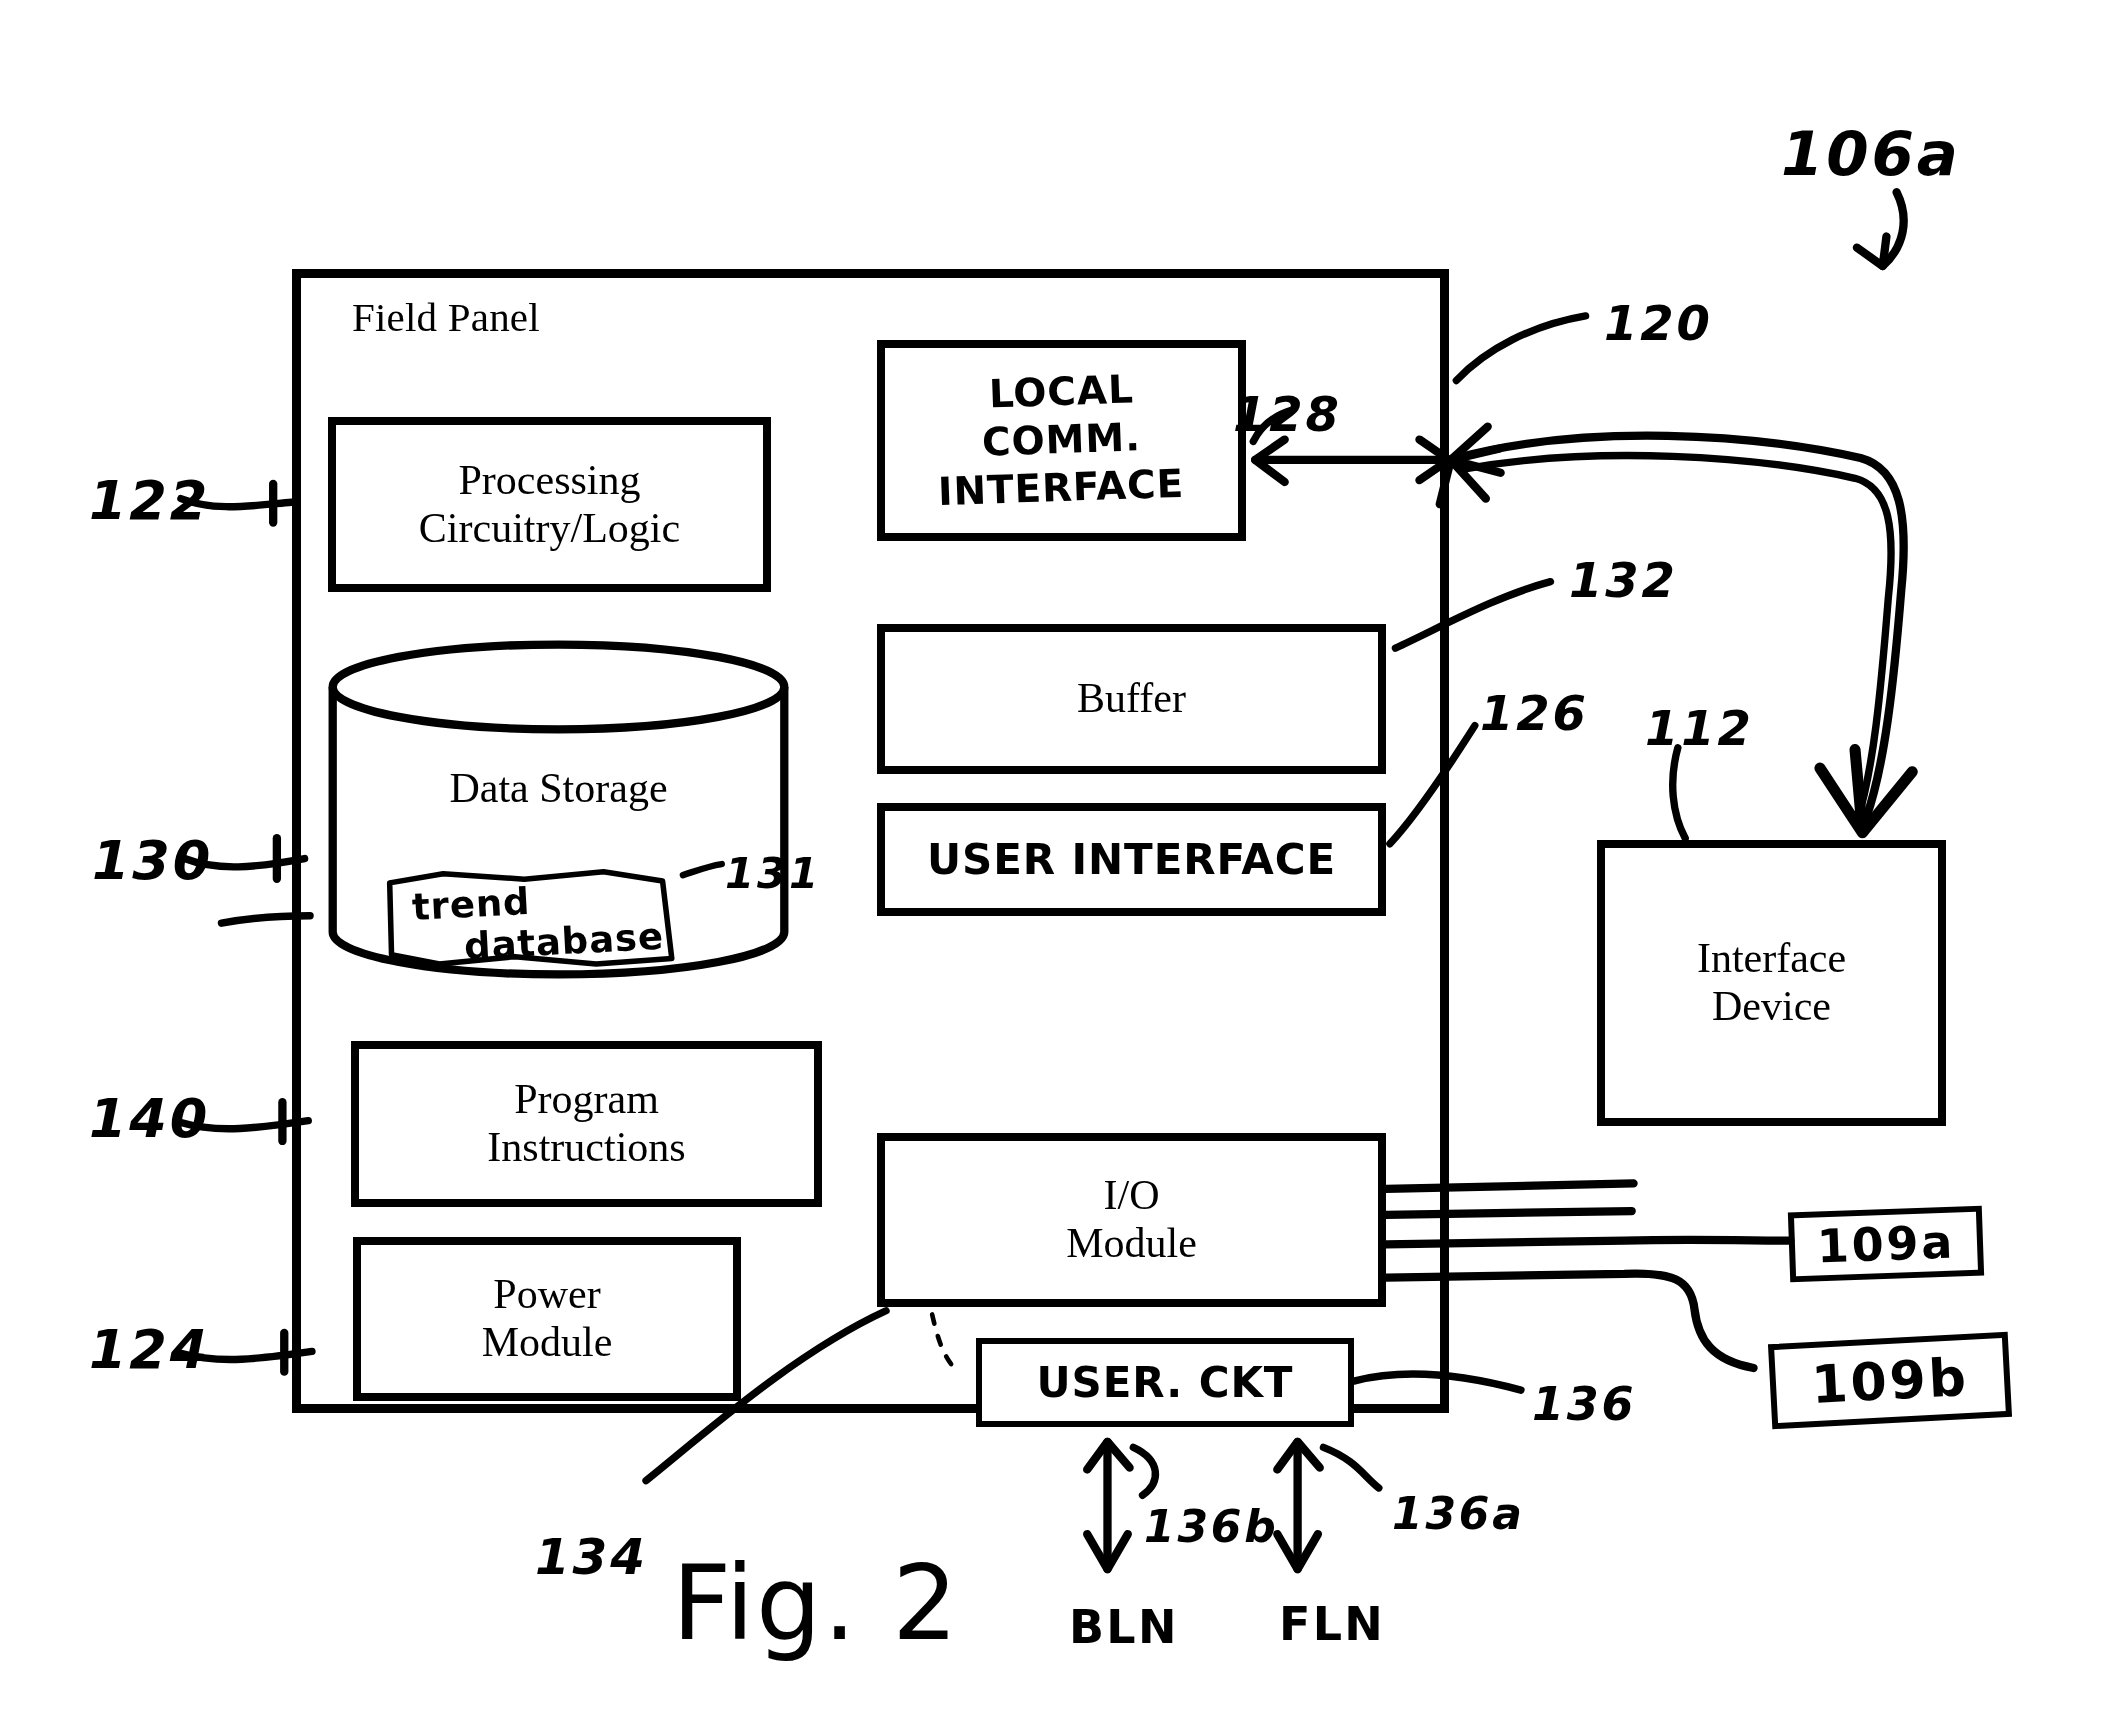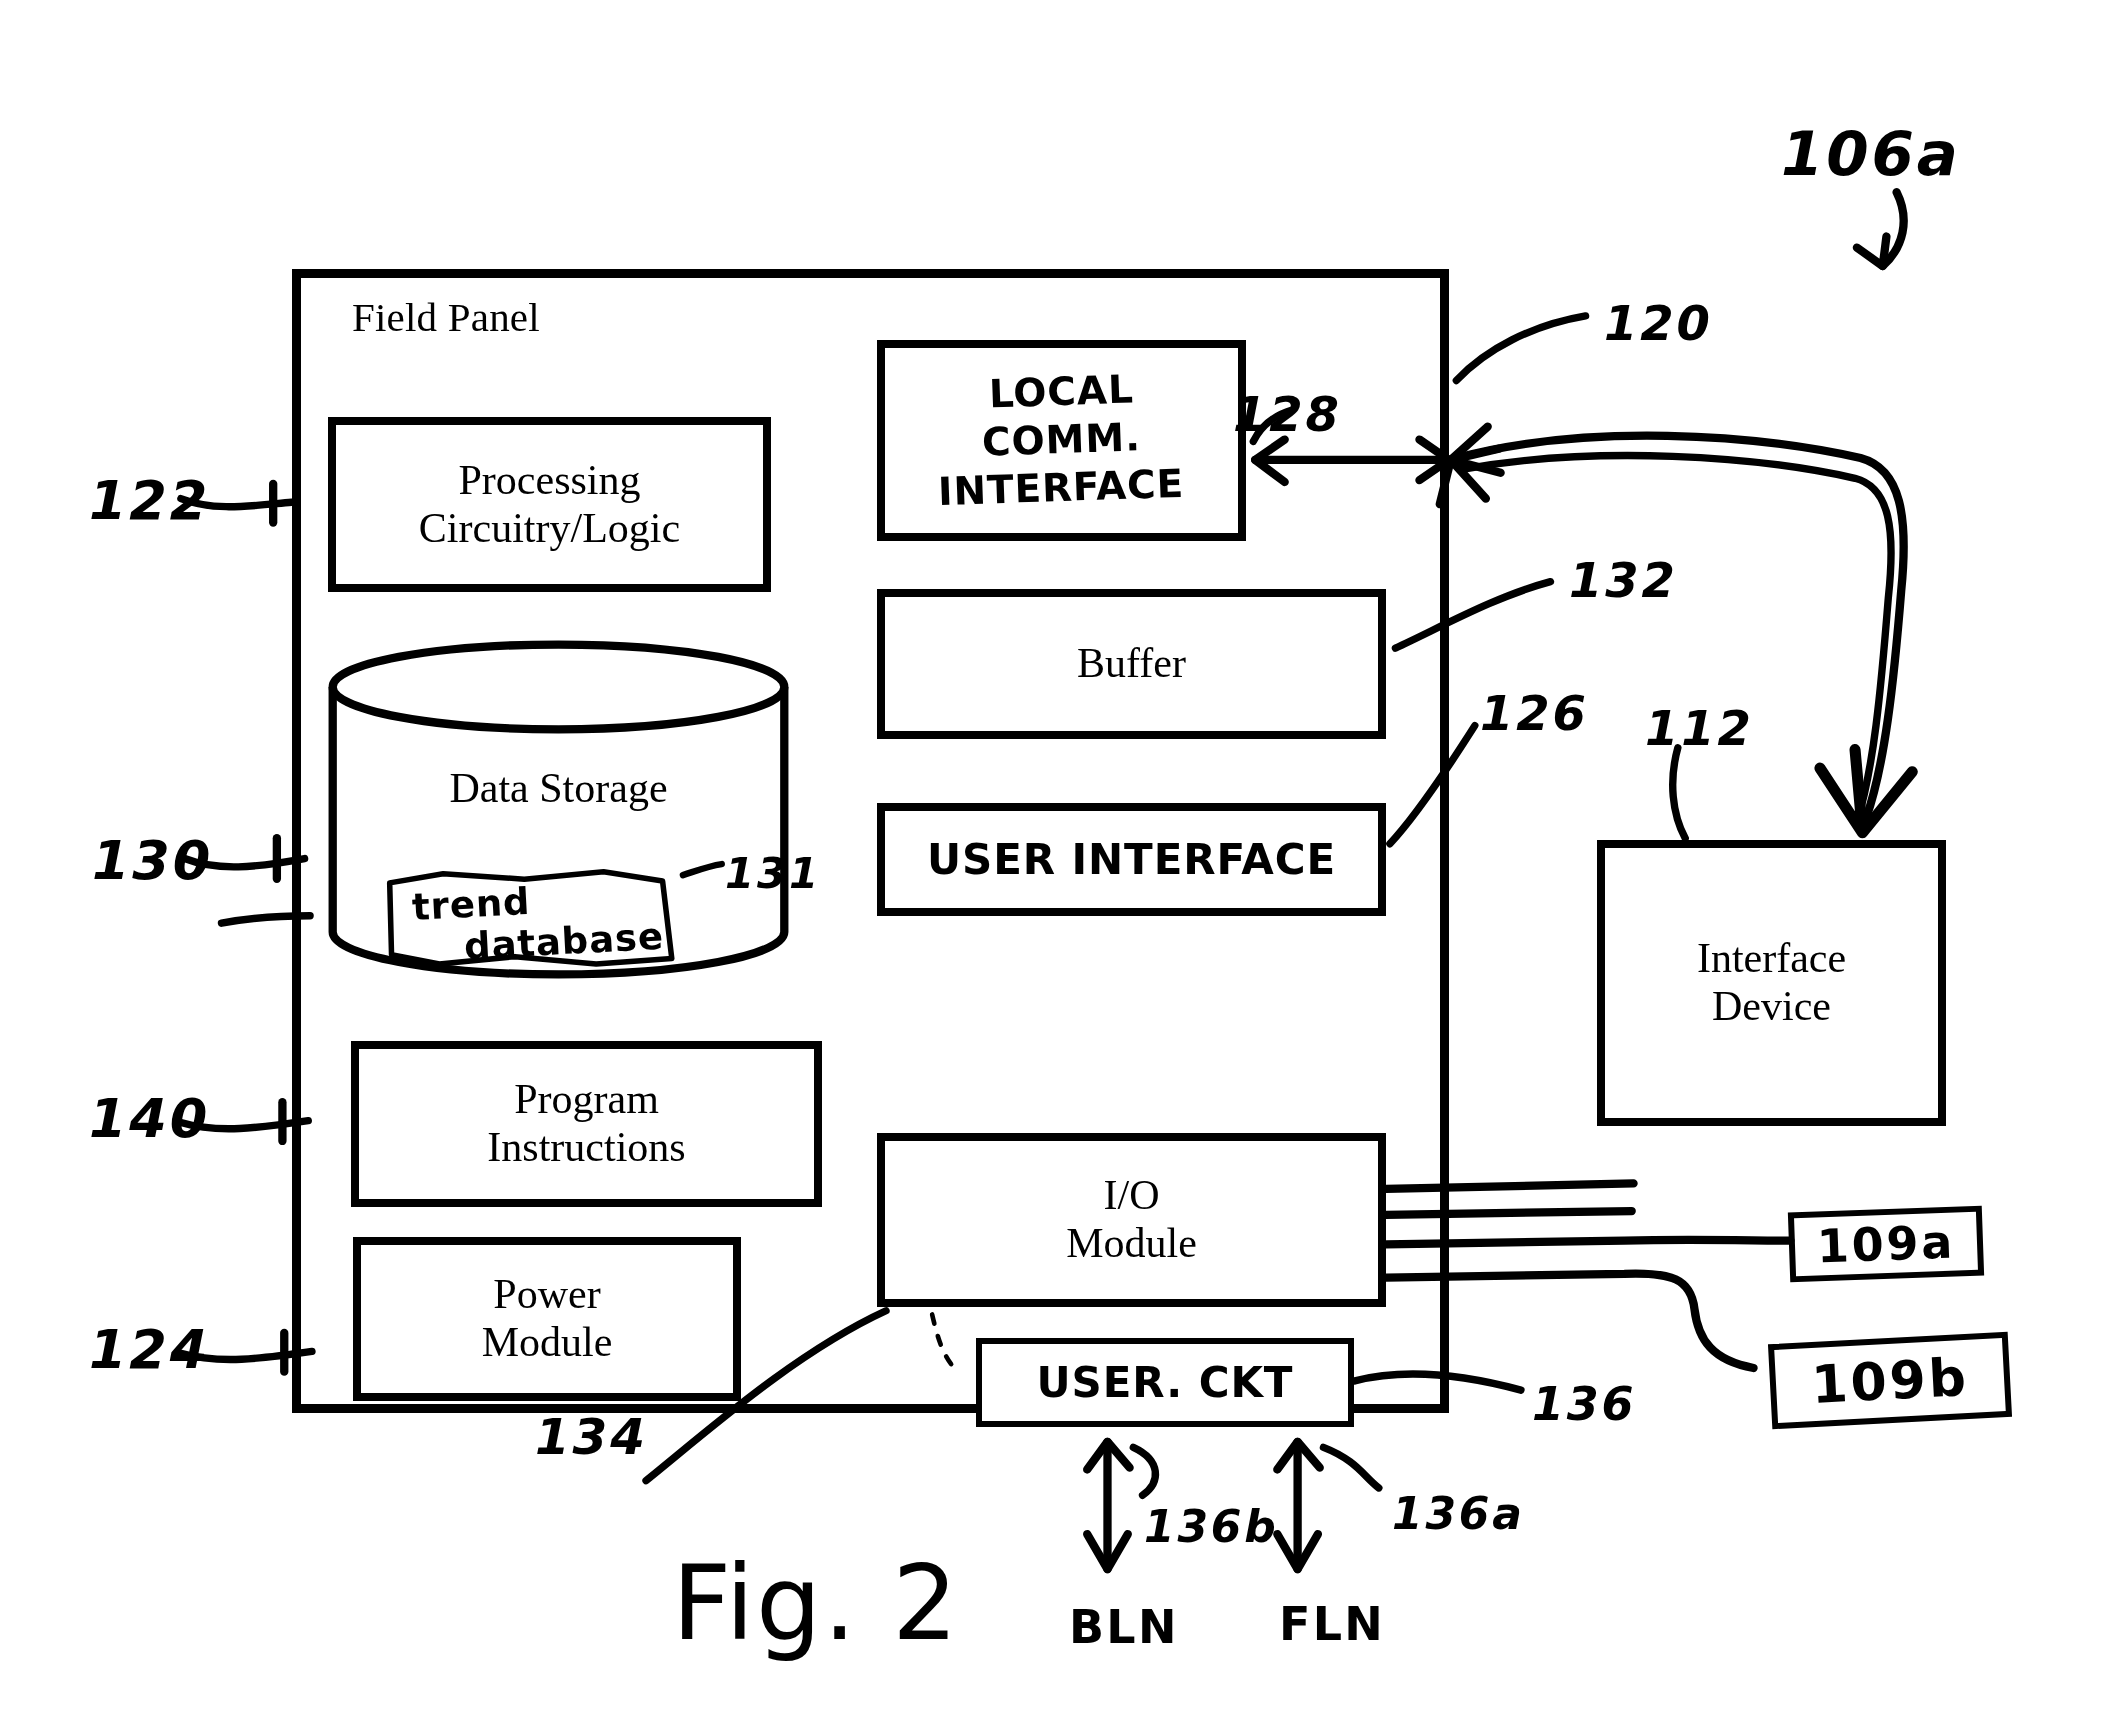--- a/index.html
+++ b/index.html
@@ -142,21 +142,21 @@
       <span>Module</span>
     </span>
   </div>
 
   <div class="box" style="left:877px; top:340px; width:369px; height:201px; flex-direction:column; justify-content:center;">
     <div class="hand" style="position:static; font-size:39px; transform:rotate(-2deg); margin-bottom:3.7px;">LOCAL</div>
     <div class="hand" style="position:static; font-size:39px; transform:rotate(-2deg); margin-bottom:3.7px;">COMM.</div>
     <div class="hand" style="position:static; font-size:39px; transform:rotate(-2deg);">INTERFACE</div>
   </div>
 
-  <div class="box" style="left:877px; top:589px; width:509px; height:150px;text-align:center;">
+  <div class="box" style="left:877px; top:624px; width:509px; height:150px;text-align:center;">
     <span>Buffer</span>
   </div>
 
   <div class="box" style="left:877px; top:803px; width:509px; height:113px;">
     <span class="hand" style="position:static; font-size:42px;">USER INTERFACE</span>
   </div>
 
   <div class="box" style="left:877px; top:1133px; width:509px; height:174px;">
     <span>
       <span>I/O</span><br>
@@ -198,21 +198,21 @@
   <div class="hand num" style="left:89px; top:469px; font-size:54px;">122</div>
 
   <div class="hand num" style="left:92px; top:829px; font-size:54px;">130</div>
 
   <div class="hand num" style="left:725px; top:849px; font-size:42px;">131</div>
 
   <div class="hand num" style="left:89px; top:1087px; font-size:54px;">140</div>
 
   <div class="hand num" style="left:89px; top:1318px; font-size:54px;">124</div>
 
-  <div class="hand num" style="left:535px; top:1408px; font-size:50px;text-align:right;">134</div>
+  <div class="hand num" style="left:535px; top:1528px; font-size:50px;text-align:right;">134</div>
 
   <div class="hand num" style="left:1532px; top:1377px; font-size:46px;">136</div>
 
   <div class="hand num" style="left:1144px; top:1501px; font-size:44px;">136b</div>
 
   <div class="hand num" style="left:1392px; top:1488px; font-size:44px;">136a</div>
 
   <div class="hand label" style="left:1069px; top:1600px; font-size:46px;">BLN</div>
 
   <div class="hand label" style="left:1279px; top:1597px; font-size:46px;">FLN</div>

